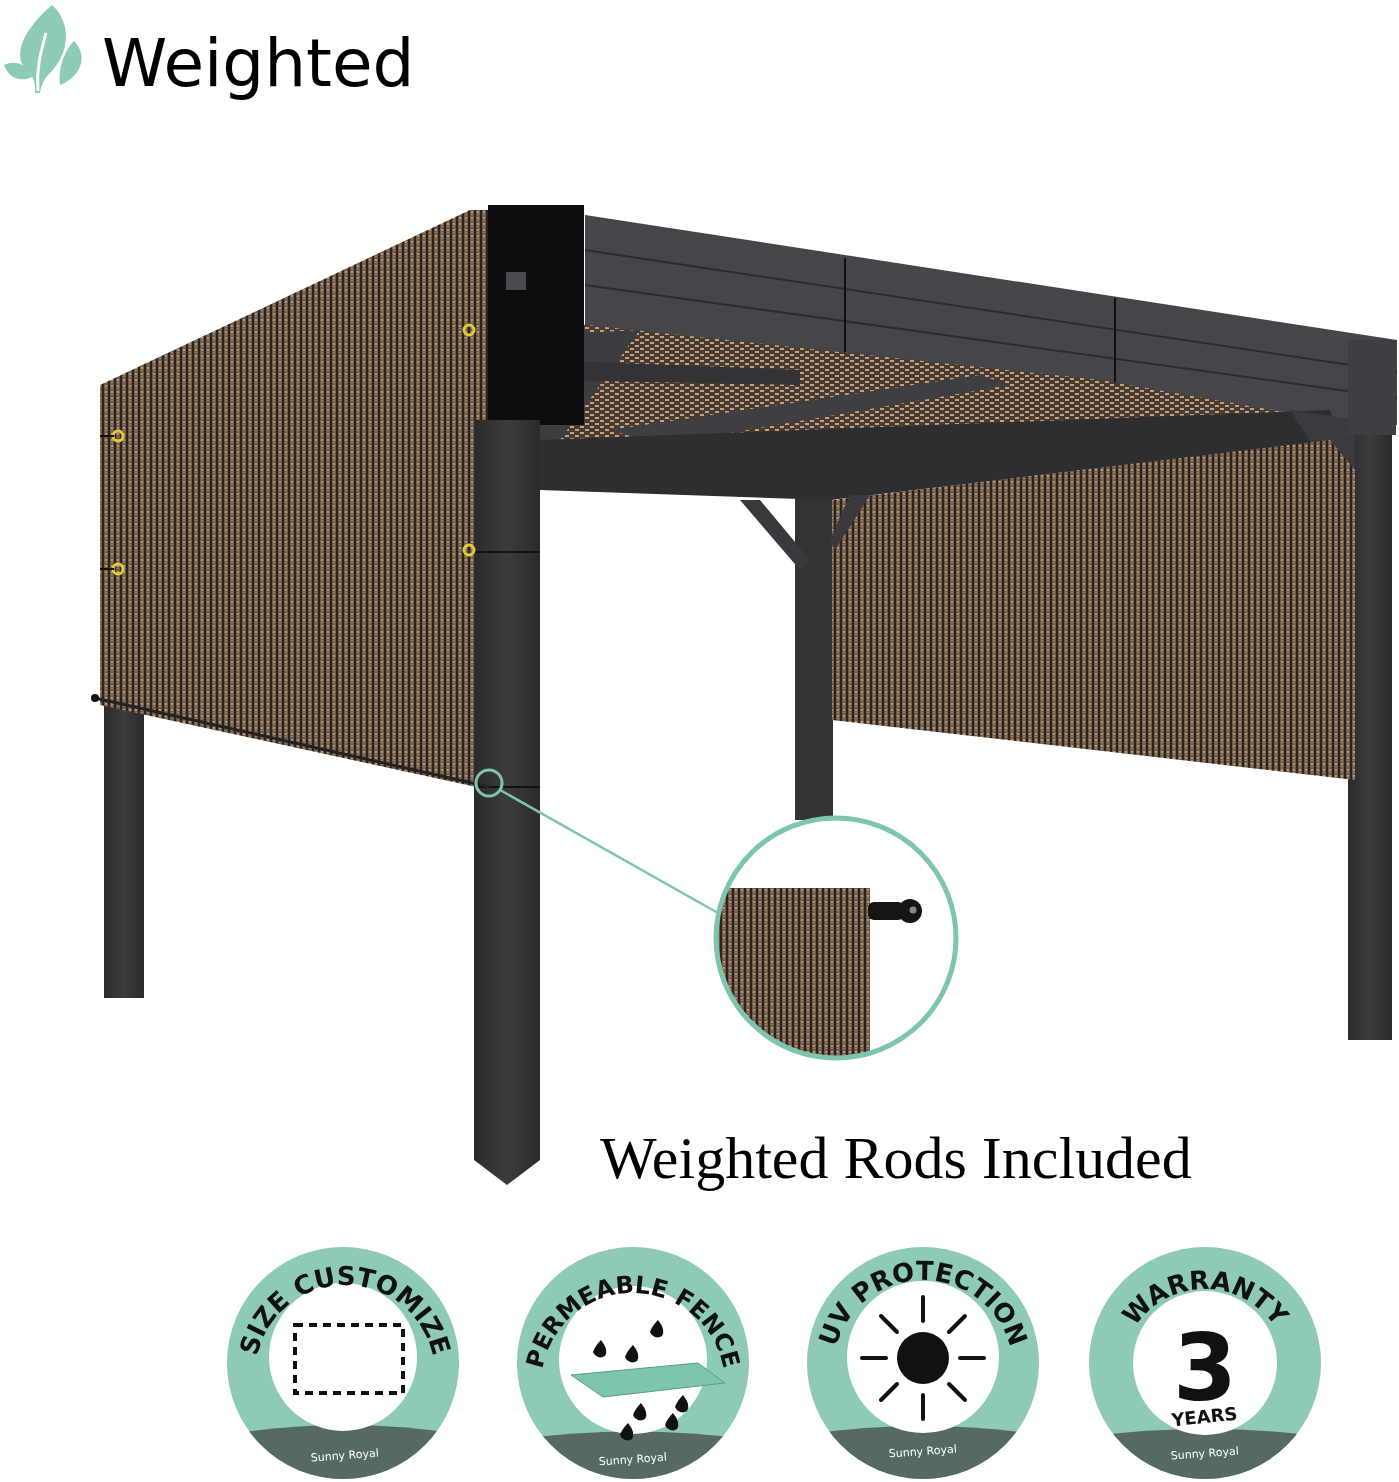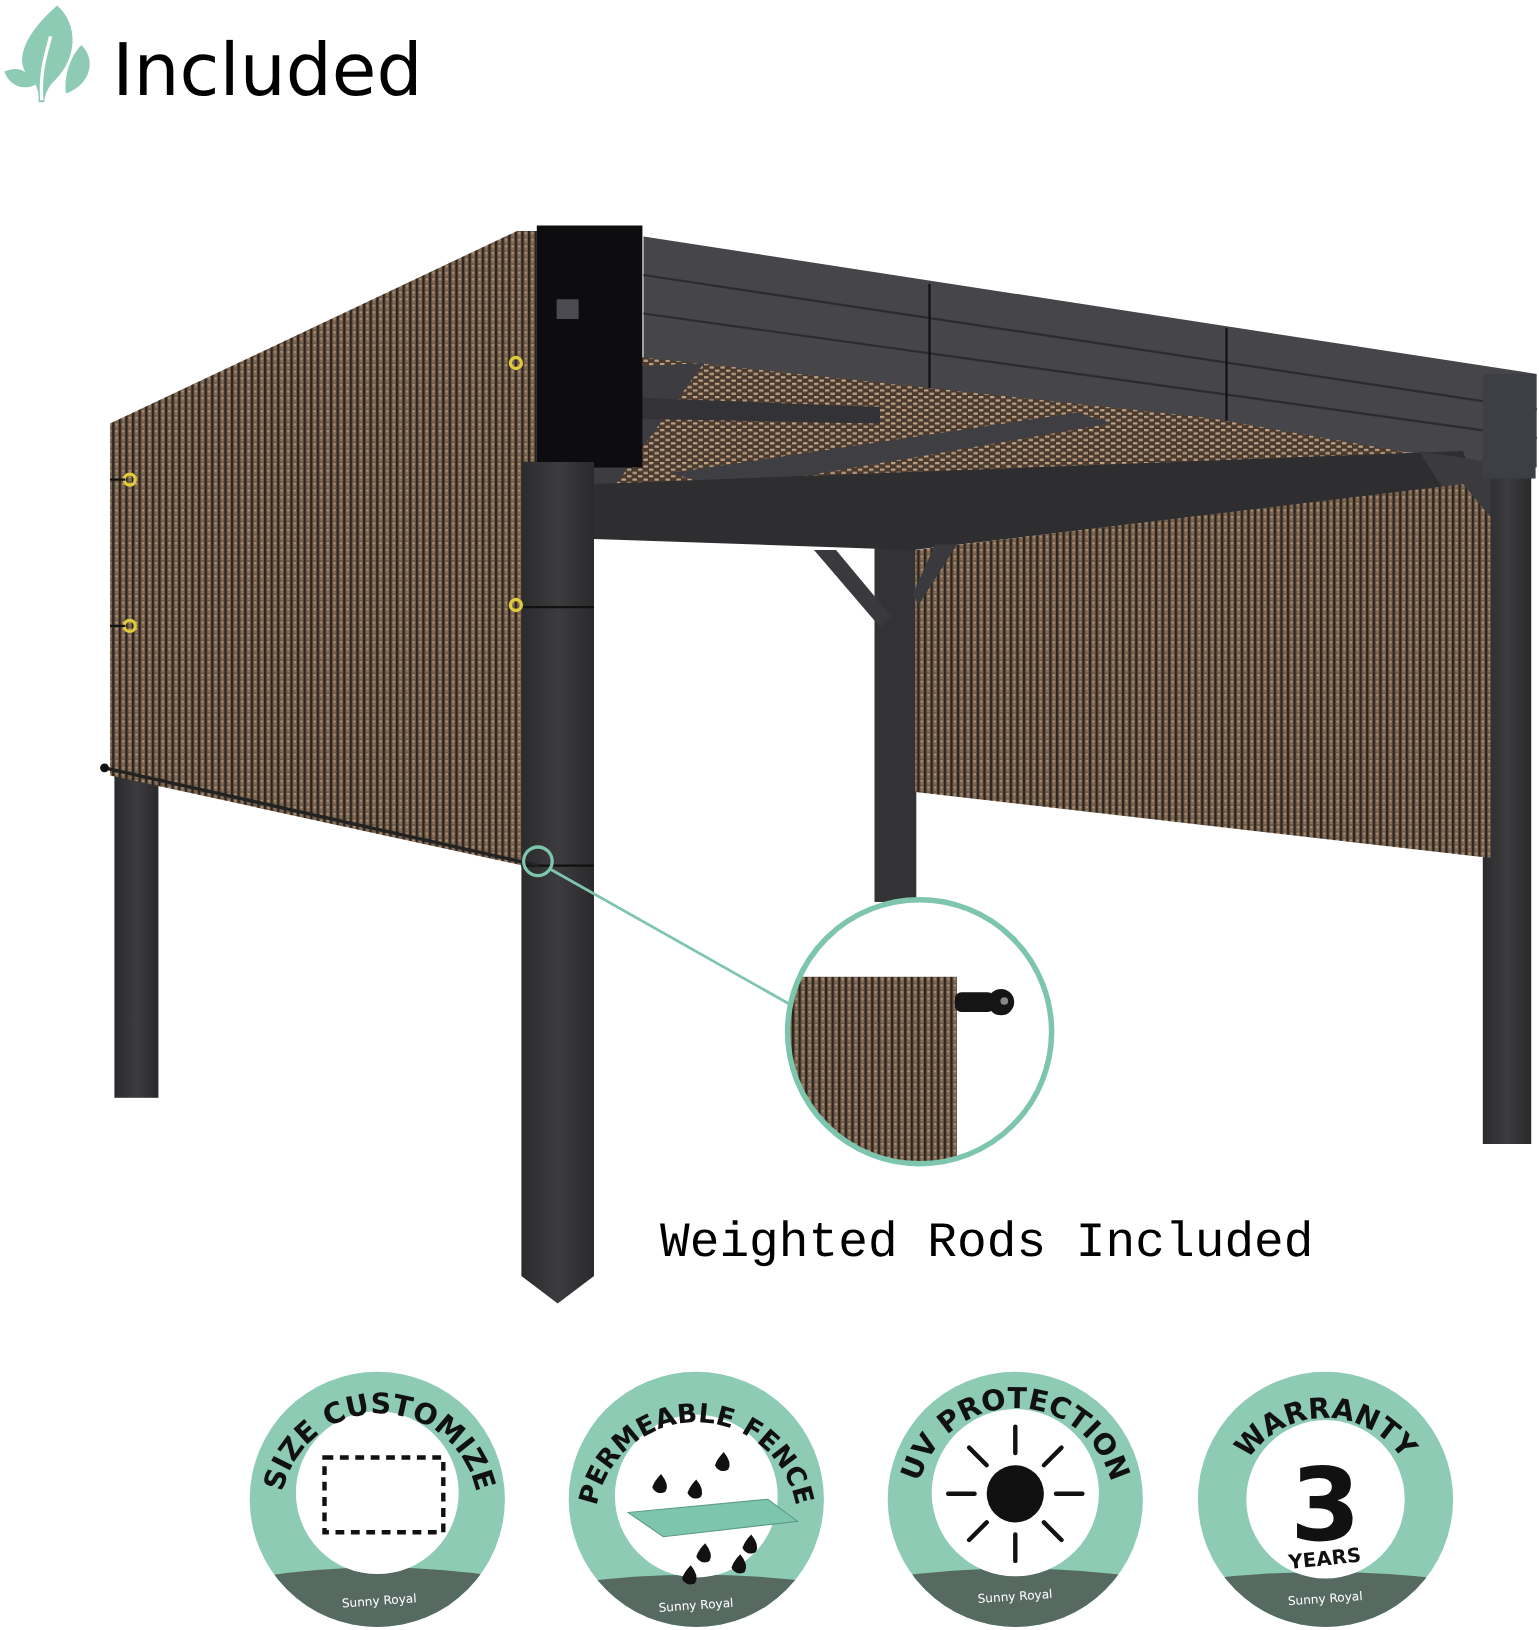--- a/index.html
+++ b/index.html
@@ -3,37 +3,37 @@
 <meta charset="utf-8">
 <style>
   html, body { margin: 0; padding: 0; background: #ffffff; }
   body { width: 1399px; height: 1482px; position: relative; overflow: hidden;
          font-family: "Liberation Sans", "DejaVu Sans", sans-serif; color: #000; }
   .header { position: absolute; left: 0; top: 0; height: 110px; width: 600px; }
   .leaf-logo { position: absolute; left: 2px; top: 3px; width: 84px; height: 92px; }
   .page-title { position: absolute; left: 102px; top: 24px; font-size: 66px; line-height: 80px;
                 font-family: "DejaVu Sans", sans-serif; letter-spacing: 0px; }
   .scene { position: absolute; left: 0; top: 180px; width: 1399px; height: 1020px; }
-  .caption { position: absolute; left: 600px; top: 1103px; font-size: 45px; line-height: 56px;
-             font-family: Liberation Mono, monospace; }
+  .caption { position: absolute; left: 600px; top: 1130px; font-size: 60px; line-height: 56px;
+             font-family: Liberation Serif, serif; }
   .badges { position: absolute; left: 225px; top: 1245px; width: 1110px; height: 235px; }
   .badge { position: absolute; top: 0; width: 240px; height: 235px; }
   .badge svg { width: 240px; height: 235px; display: block; }
 </style>
 </head>
 <body>
 
 <div class="header">
   <svg class="leaf-logo" viewBox="0 0 84 92">
     <path d="M50 2 C70 20 68 50 48 70 C44 74 40 78 38 90 L33 90 C34 78 30 72 24 66 C10 52 22 26 50 2 Z" fill="#8dcbb4"></path>
     <path d="M72 38 C86 52 80 74 58 82 C56 70 60 50 72 38 Z" fill="#8dcbb4"></path>
     <path d="M2 62 C14 56 26 62 30 74 C18 80 6 74 2 62 Z" fill="#8dcbb4"></path>
     <path d="M44 30 C40 46 34 62 36 88" stroke="#ffffff" stroke-width="3" fill="none"></path>
   </svg>
-  <div class="page-title">Included</div>
+  <div class="page-title">Weighted</div>
 </div>
 
 <svg class="scene" viewBox="0 180 1399 1020">
   <defs>
     <pattern id="mesh" width="6" height="6" patternUnits="userSpaceOnUse">
       <rect width="6" height="6" fill="#6e5a47"></rect>
       <rect x="0" y="0" width="2" height="6" fill="#2a2420"></rect>
       <rect x="3" y="1" width="2" height="2" fill="#b99677"></rect>
       <rect x="3" y="4" width="2" height="1" fill="#9c7f64"></rect>
     </pattern>

